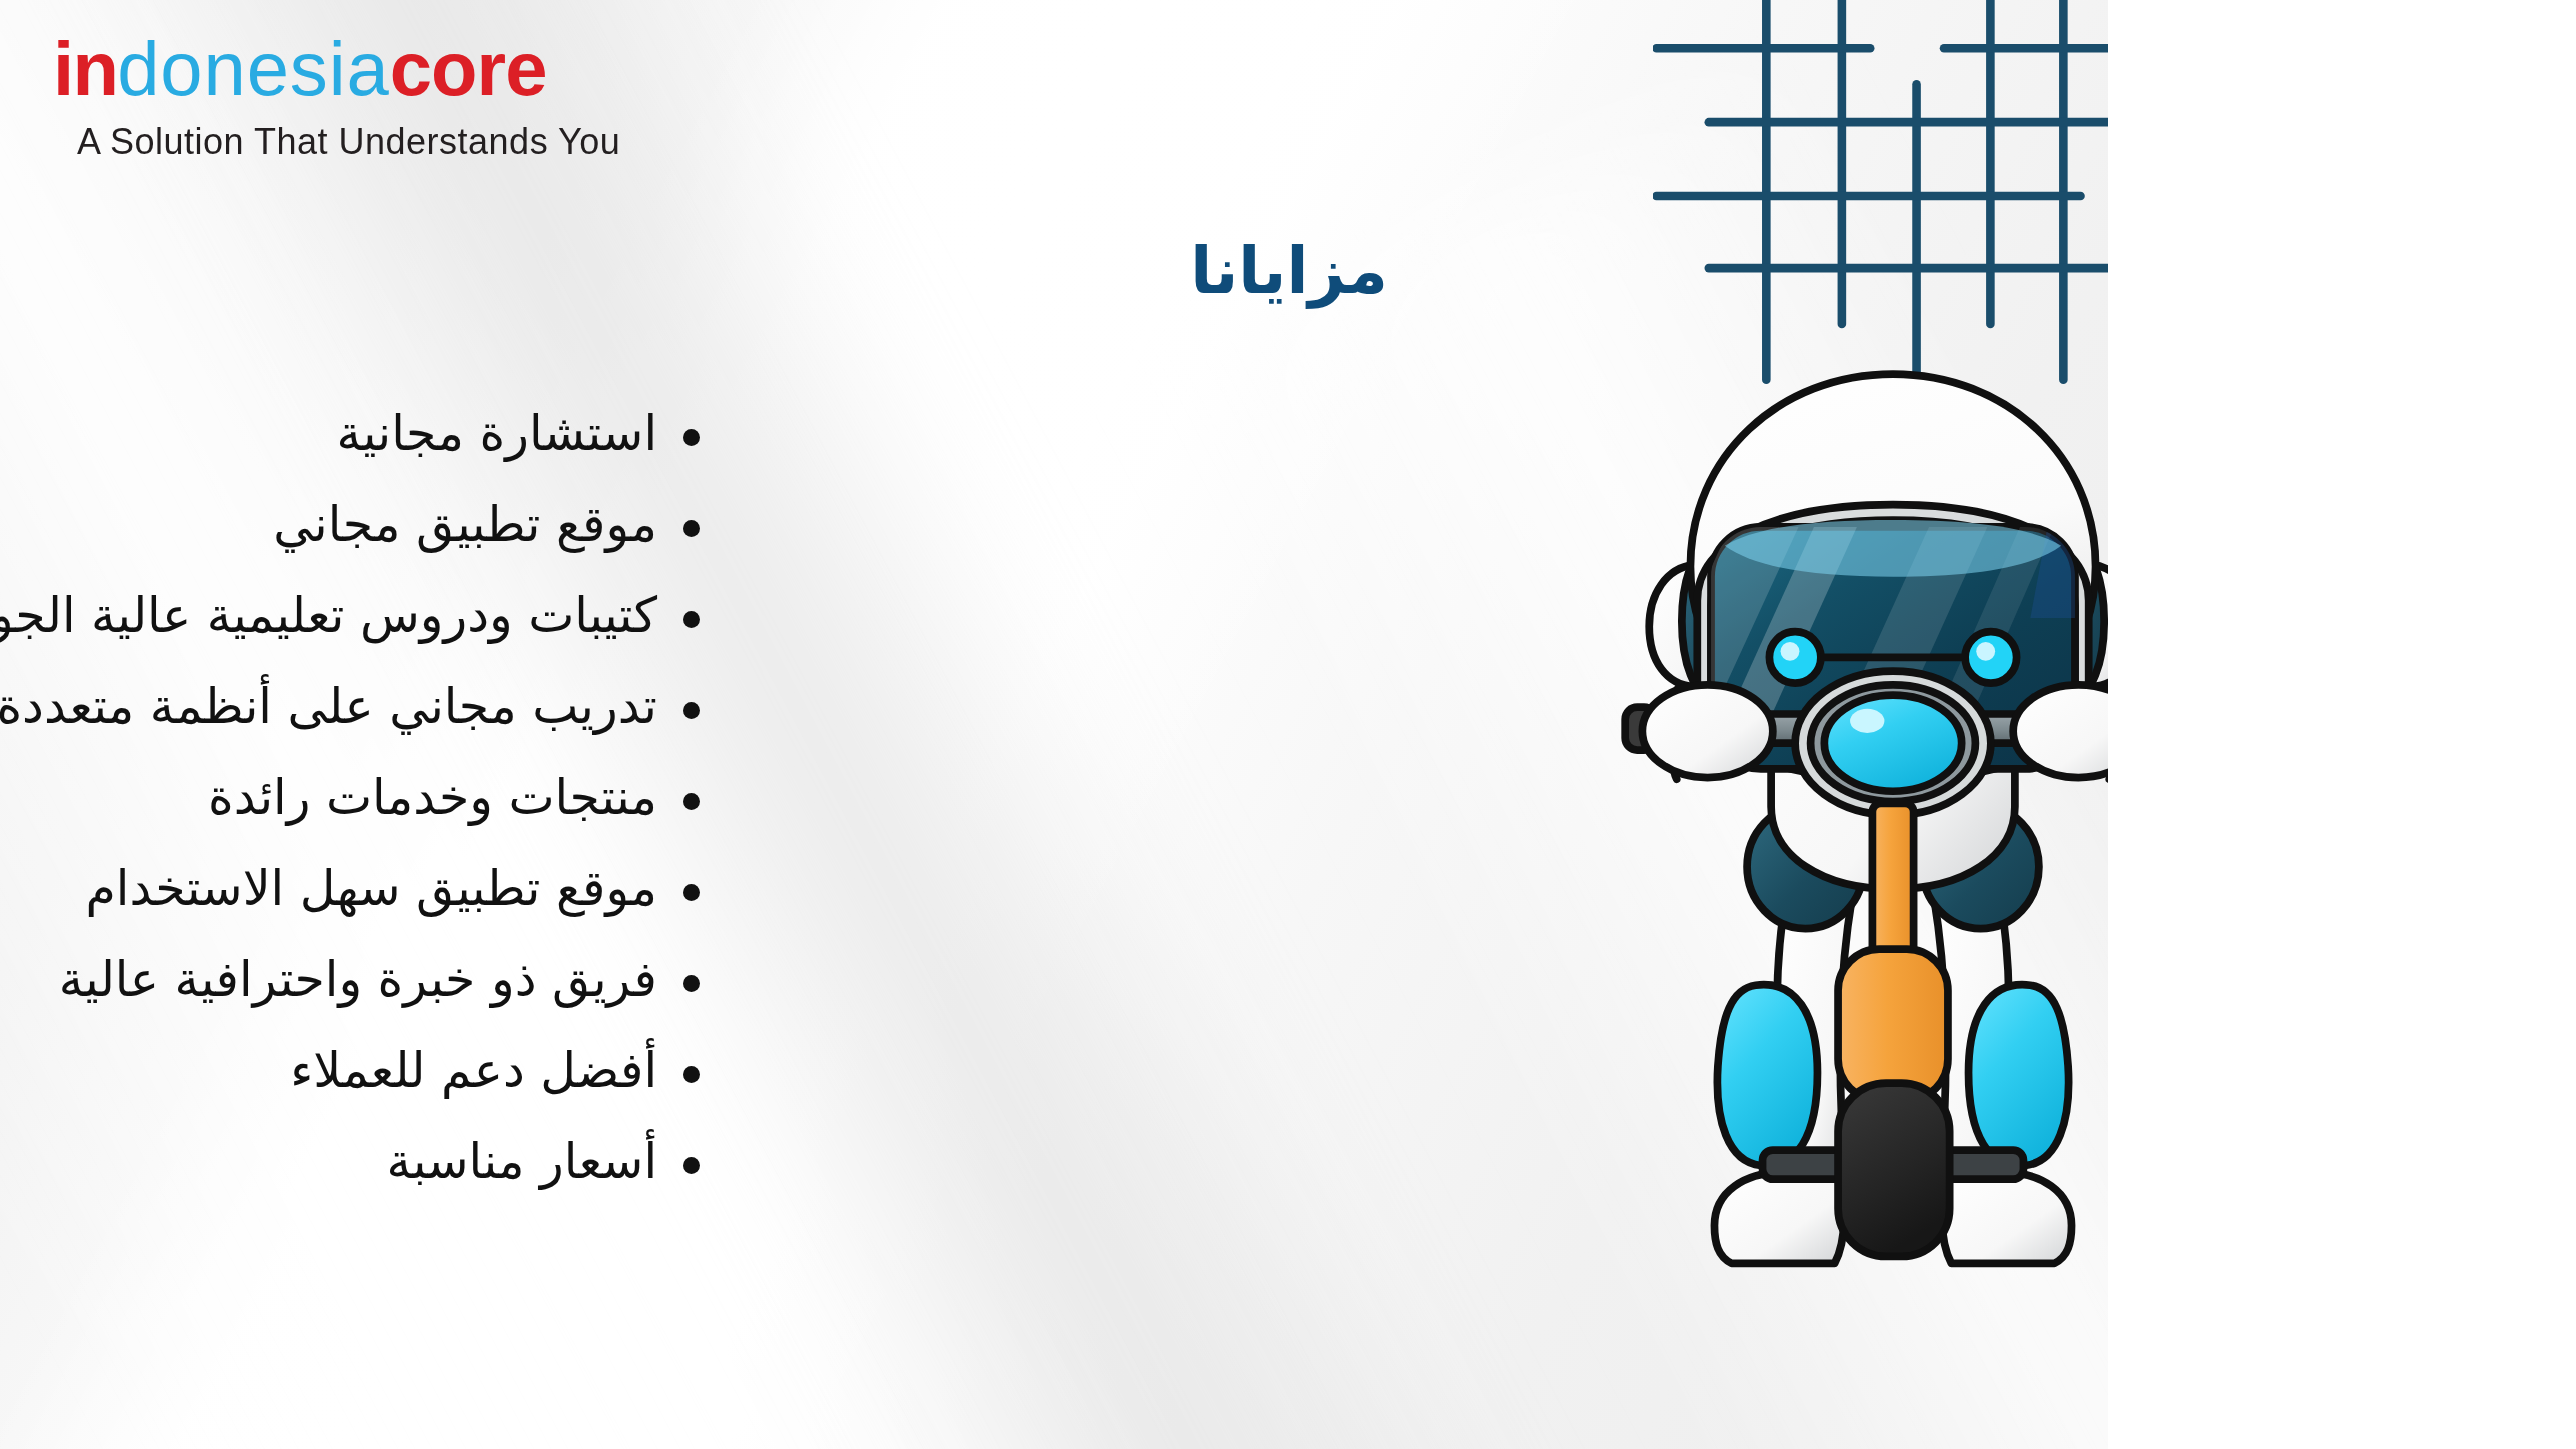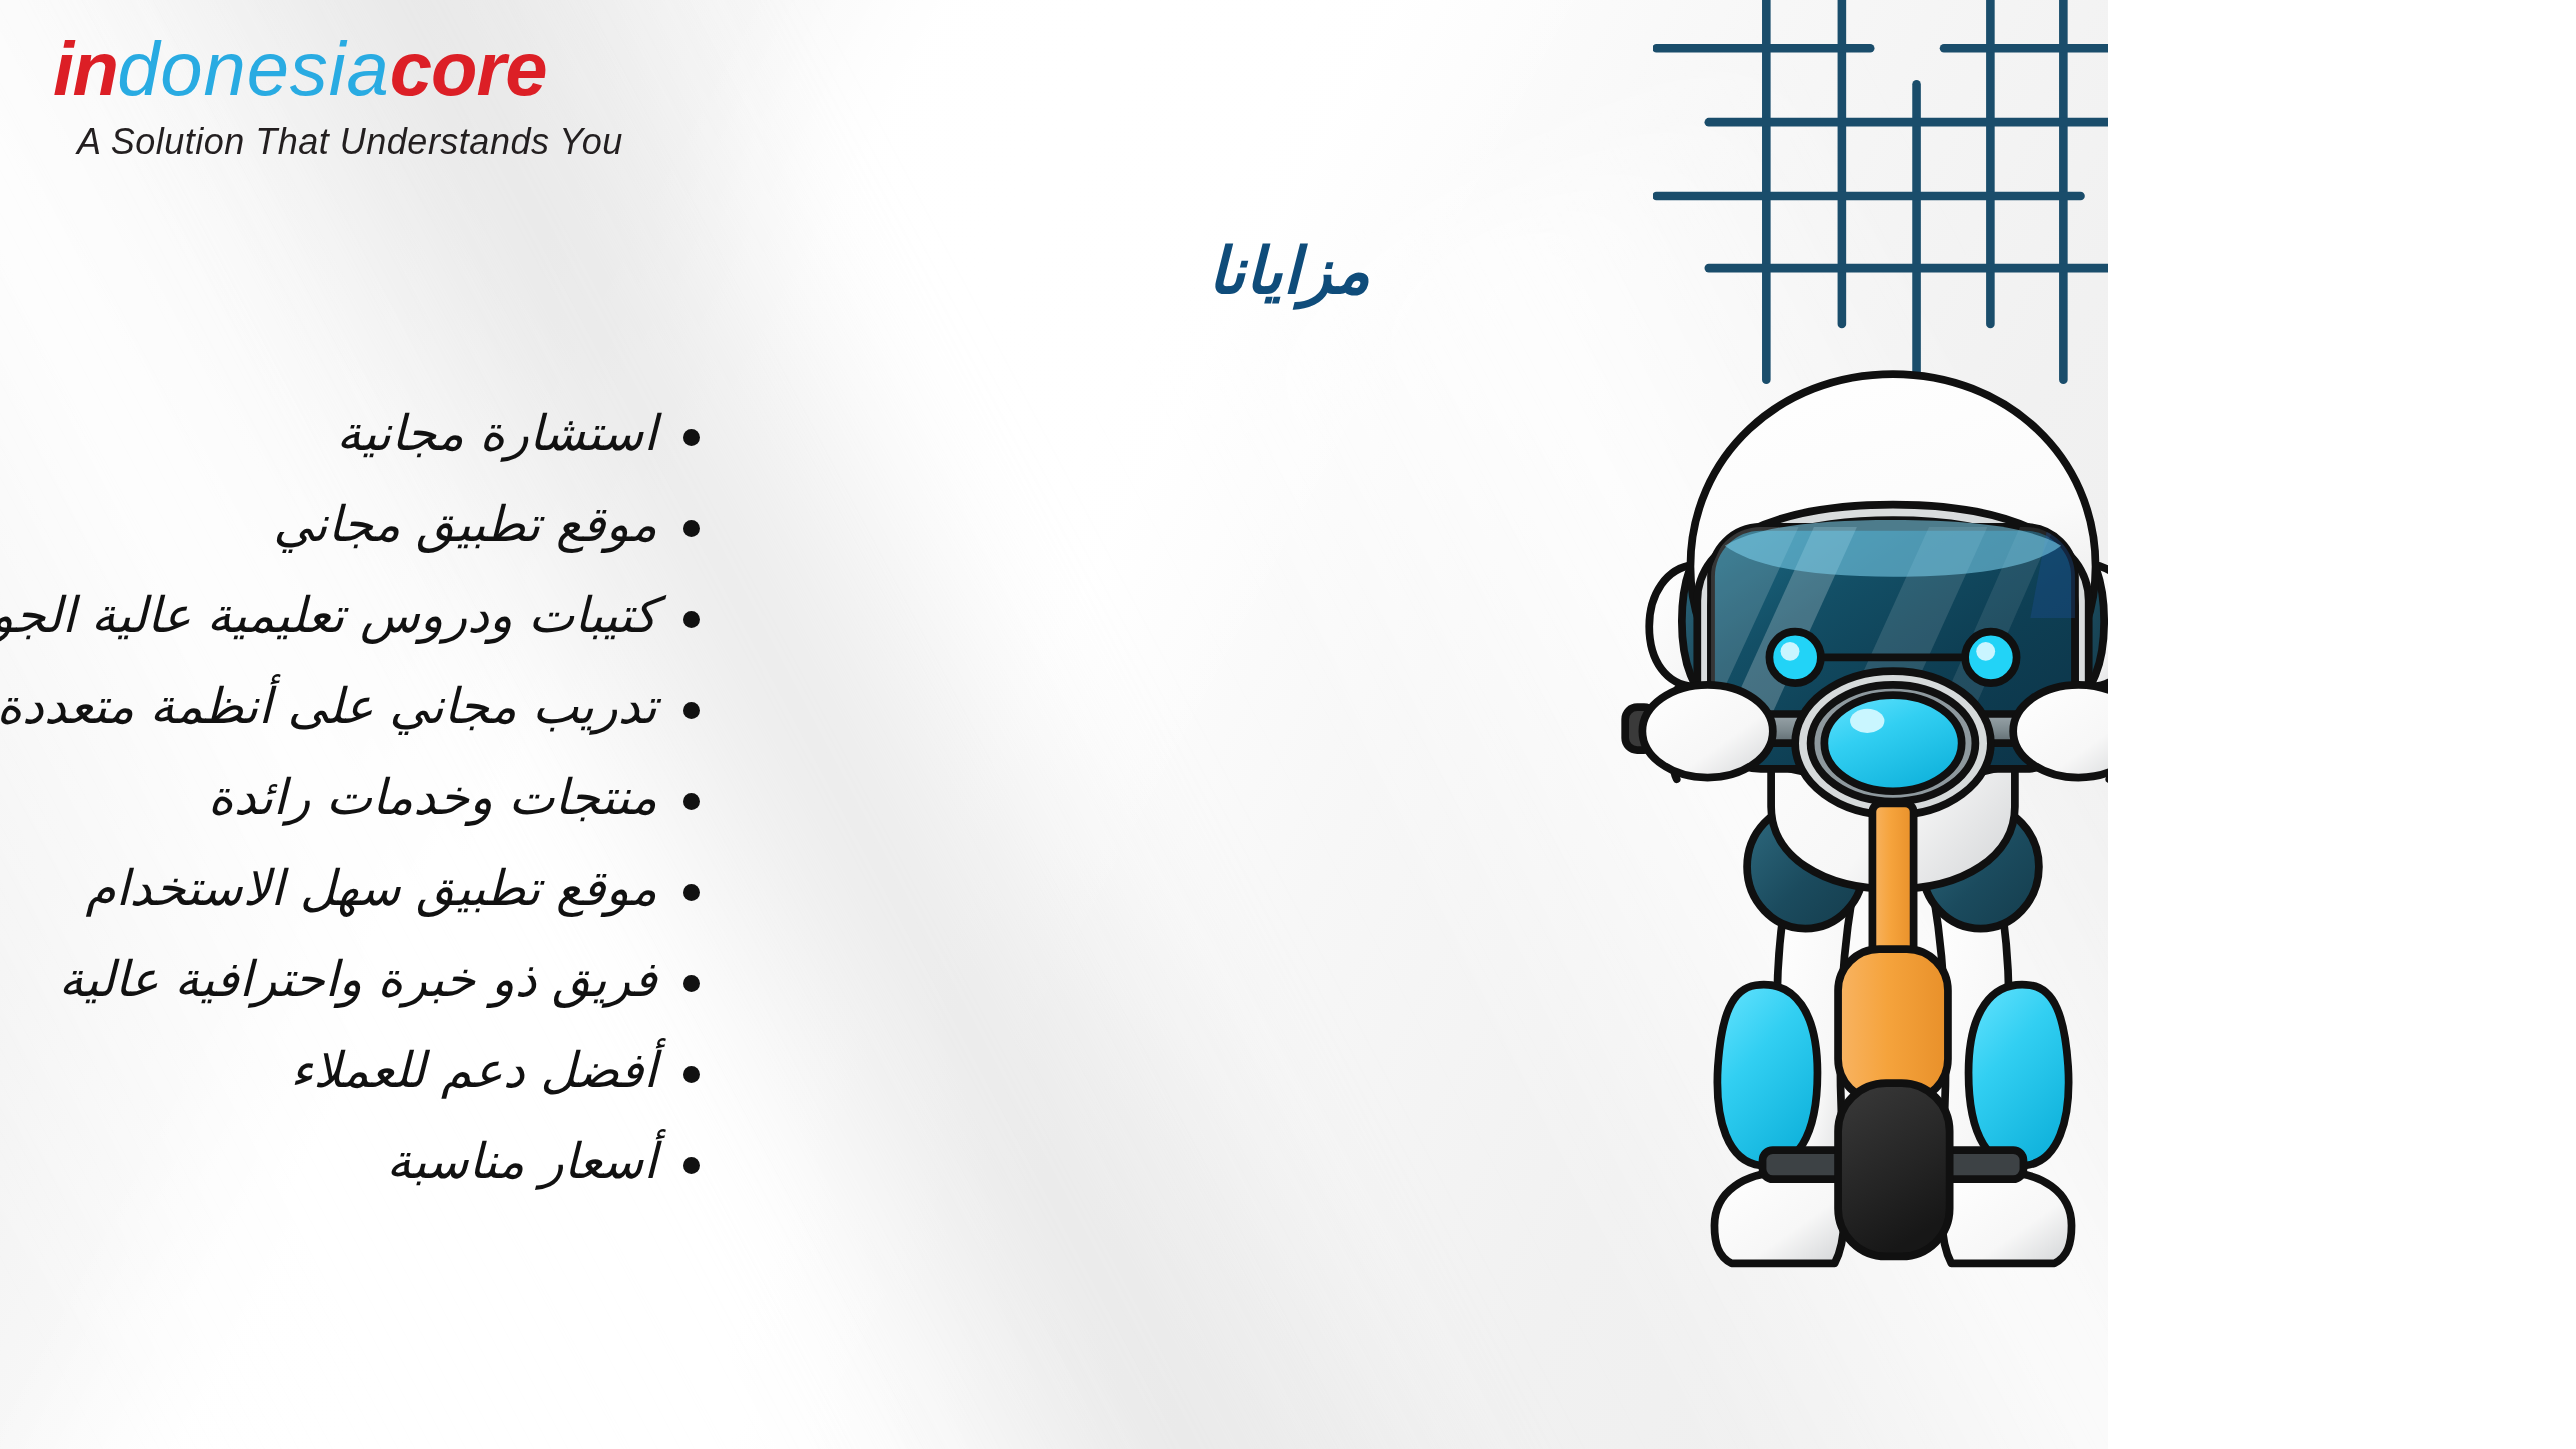--- a/index.html
+++ b/index.html
@@ -24,21 +24,20 @@
         rgba(255,255,255,0)   56%,
         rgba(255,255,255,0)  100%),
       linear-gradient(118deg,
         #efefef 0%,
         #f2f2f2 18%,
         #fbfbfb 34%,
         #ffffff 46%,
         #f7f7f7 62%,
         #f1f1f1 78%,
         #ededed 100%);
-    font-style: italic;
   }
   
   .sheen {
     position: absolute;
     pointer-events: none;
   }
   .sheen-a {
     left: -8%; top: -30%;
     width: 52%; height: 170%;
     transform: rotate(-28deg);

